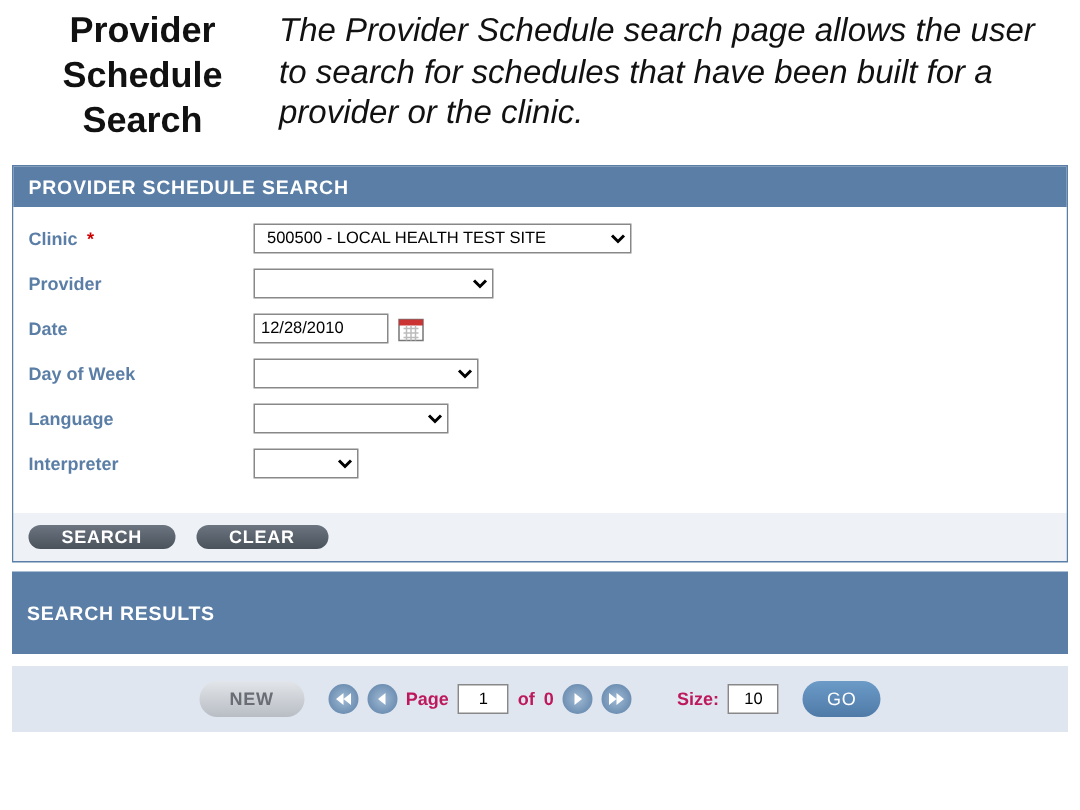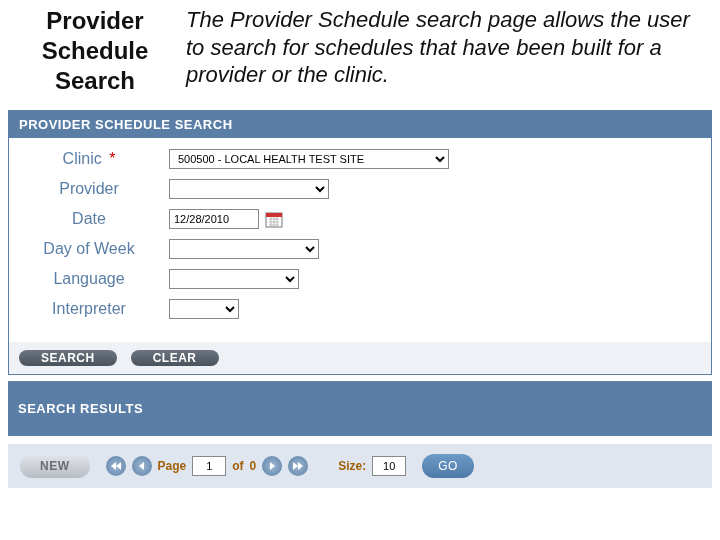--- a/index.html
+++ b/index.html
@@ -4,42 +4,42 @@
 <style>
   * { box-sizing: border-box; margin: 0; padding: 0; }
   body { font-family: Arial, Helvetica, sans-serif; width: 720px; height: 540px; background: #fff; overflow: hidden; }
   .header-row { display: flex; padding: 6px 20px 14px 20px; gap: 16px; }
   .header-title { font-weight: 700; font-size: 24px; color: #111; line-height: 1.25; width: 150px; text-align: center; }
   .header-desc { font-size: 22px; color: #111; line-height: 1.25; flex: 1; font-style: italic; }
   .search-panel { border: 1px solid #5a7ea6; margin: 0 8px; }
   .panel-header { background: #5a7ea6; color: #fff; font-weight: 700; font-size: 13px; padding: 6px 10px; letter-spacing: 0.5px; }
   .form-area { background: #fff; padding: 10px 10px 14px 10px; }
   .form-row { display: flex; align-items: center; margin-bottom: 8px; height: 22px; }
-  .form-label { width: 150px; text-align: center; padding-right: 10px; font-size: 16px; font-weight: 400; color: #5a7ea6; }
+  .form-label { width: 150px; text-align: left; padding-right: 10px; font-size: 12px; font-weight: 700; color: #5a7ea6; }
   .required-mark { color: #c00; margin-left: 3px; }
   .form-control { font-size: 11px; border: 1px solid #888; background: #fff; padding: 2px 4px; height: 20px; }
   select.form-control { padding-right: 14px; }
-  .w-clinic { width: 280px; }
+  .w-clinic { width: 252px; }
   .w-provider { width: 160px; }
   .w-date { width: 90px; }
   .w-dow { width: 150px; }
   .w-lang { width: 130px; }
   .w-interp { width: 70px; }
   .cal-icon { display: inline-block; width: 18px; height: 18px; margin-left: 6px; vertical-align: middle; }
   .cal-icon svg { display: block; }
   .button-row { display: flex; gap: 14px; background: #eef2f7; padding: 8px 10px; }
   .pill-btn { background: linear-gradient(#6c7580,#4a525b); color: #fff; font-weight: 700; font-size: 12px; border: none; border-radius: 14px; padding: 1px 22px; cursor: pointer; letter-spacing: 0.5px; }
   .results-hdr { background: #5a7ea6; color: #fff; font-weight: 700; font-size: 13px; padding: 20px 10px; margin: 6px 8px 0 8px; letter-spacing: 0.5px; }
-  .pager-bar { background: #dfe6ef; margin: 8px 8px 0 8px; padding: 10px 12px; display: flex; align-items: center; gap: 6px; font-size: 12px; color: #333; }
+  .pager-bar { background: #dfe6ef; margin: 8px 8px 0 8px; padding: 10px 12px; display: flex; align-items: center; gap: 6px; font-size: 12px; color: #333; justify-content: center; }
   .new-btn { background: linear-gradient(#e2e5e9,#b8bdc4); color: #6a6e74; font-weight: 700; font-size: 12px; border: none; border-radius: 14px; padding: 5px 20px; margin-right: 10px; letter-spacing: 0.5px; }
   .go-btn { background: linear-gradient(#6c9bc8,#4f7aa8); color: #fff; font-weight: 400; font-size: 12px; border: none; border-radius: 14px; padding: 5px 16px; cursor: pointer; margin-left: 10px; letter-spacing: 0.5px; }
   .nav-icon { width: 20px; height: 20px; display: inline-flex; align-items: center; justify-content: center; background: radial-gradient(#9fb9d3,#5a7ea6); border-radius: 50%; color: #fff; cursor: pointer; }
   .nav-icon svg { display: block; }
   .pager-input { width: 34px; height: 20px; font-size: 11px; text-align: center; border: 1px solid #888; }
-  .pager-text { font-weight: 700; color: #a16207; }
+  .pager-text { font-weight: 700; color: #be185d; }
   .spacer { width: 18px; }
 </style>
 </head>
 <body>
 
 <div class="header-row">
   <div class="header-title">Provider Schedule Search</div>
   <div class="header-desc">The Provider Schedule search page allows the user to search for schedules that have been built for a provider or the clinic.</div>
 </div>
 

